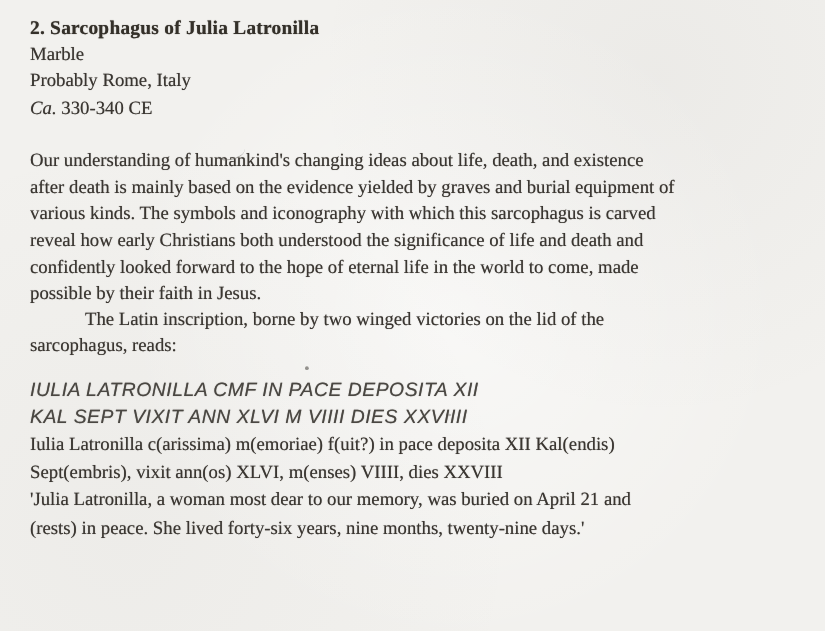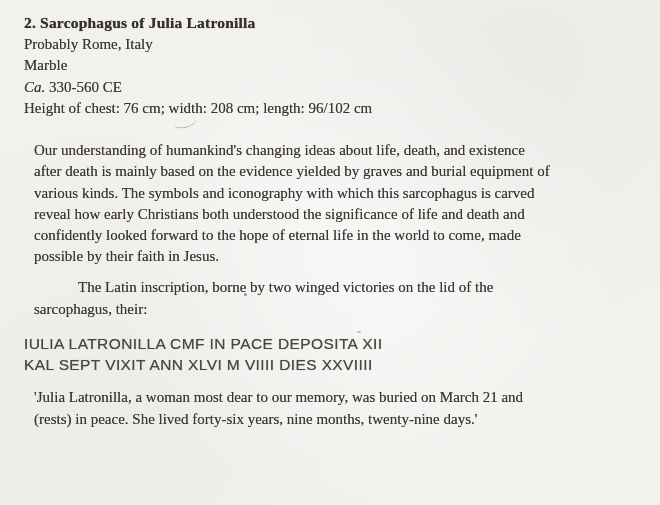--- a/index.html
+++ b/index.html
@@ -35,38 +35,39 @@
   }
   .catalog p {
     margin: 0;
     font-size: 15px;
     line-height: 21.3px;
     text-shadow: 0 0 0.6px rgba(58,54,49,0.65);
   }
   .catalog .circa { font-style: italic; text-align: center; }
 
   .body-par {
-    margin: 10px;
+    margin: 0;
     font-size: 15px;
     line-height: 21.2px;
     white-space: pre-line;
     text-shadow: 0 0 0.6px rgba(58,54,49,0.65);
   }
   .intro-par { margin-top: 21px; }
   .indent-par { text-indent: 44px; }
 
   .latin-par {
     margin: 13px 0 0 0;
     font-family: "Liberation Sans", "DejaVu Sans", sans-serif;
     font-size: 15.5px;
     line-height: 21.6px;
     letter-spacing: 0.4px;
     white-space: pre-line;
     color: #4a4742;
     text-shadow: 0 0 0.7px rgba(74,71,66,0.7);
+    font-style: italic;
   }
   .translit-par, .translation-par {
     line-height: 22.3px;
   }
 
   
   .scan-dot {
     position: absolute;
     width: 3px;
     height: 3px;
@@ -88,43 +89,44 @@
 </style>
 </head>
 <body>
 
 <div class="page">
 
   <header>
     <h1 class="doc-title">2. Sarcophagus of Julia Latronilla</h1>
 
     <div class="catalog">
+      <p>Marble</p>
       <p>Probably Rome, Italy</p>
-      <p>Marble</p>
-      <p><span class="circa">Ca.</span><span> 330-560 CE</span></p>
-      <p>Height of chest: 76 cm; width: 208 cm; length: 96/102 cm</p>
+      <p><span class="circa">Ca.</span><span> 330-340 CE</span></p>
     </div>
   </header>
 
   <main>
     <p class="body-par intro-par">Our understanding of humankind's changing ideas about life, death, and existence
 after death is mainly based on the evidence yielded by graves and burial equipment of
 various kinds. The symbols and iconography with which this sarcophagus is carved
 reveal how early Christians both understood the significance of life and death and
 confidently looked forward to the hope of eternal life in the world to come, made
 possible by their faith in Jesus.</p>
 
     <p class="body-par indent-par">The Latin inscription, borne by two winged victories on the lid of the
-sarcophagus, their:</p>
+sarcophagus, reads:</p>
 
     <p class="latin-par">IULIA LATRONILLA CMF IN PACE DEPOSITA XII
 KAL SEPT VIXIT ANN XLVI M VIIII DIES XXVIIII</p>
 
+    <p class="body-par translit-par">Iulia Latronilla c(arissima) m(emoriae) f(uit?) in pace deposita XII Kal(endis)
+Sept(embris), vixit ann(os) XLVI, m(enses) VIIII, dies XXVIII</p>
 
-    <p class="body-par translation-par">'Julia Latronilla, a woman most dear to our memory, was buried on March 21 and
+    <p class="body-par translation-par">'Julia Latronilla, a woman most dear to our memory, was buried on April 21 and
 (rests) in peace. She lived forty-six years, nine months, twenty-nine days.'</p>
   </main>
 
   <div class="scan-dot dot-a"></div>
   <div class="scan-dot dot-b"></div>
   <div class="pencil-mark"></div>
 
 </div>
 
 </body></html>

